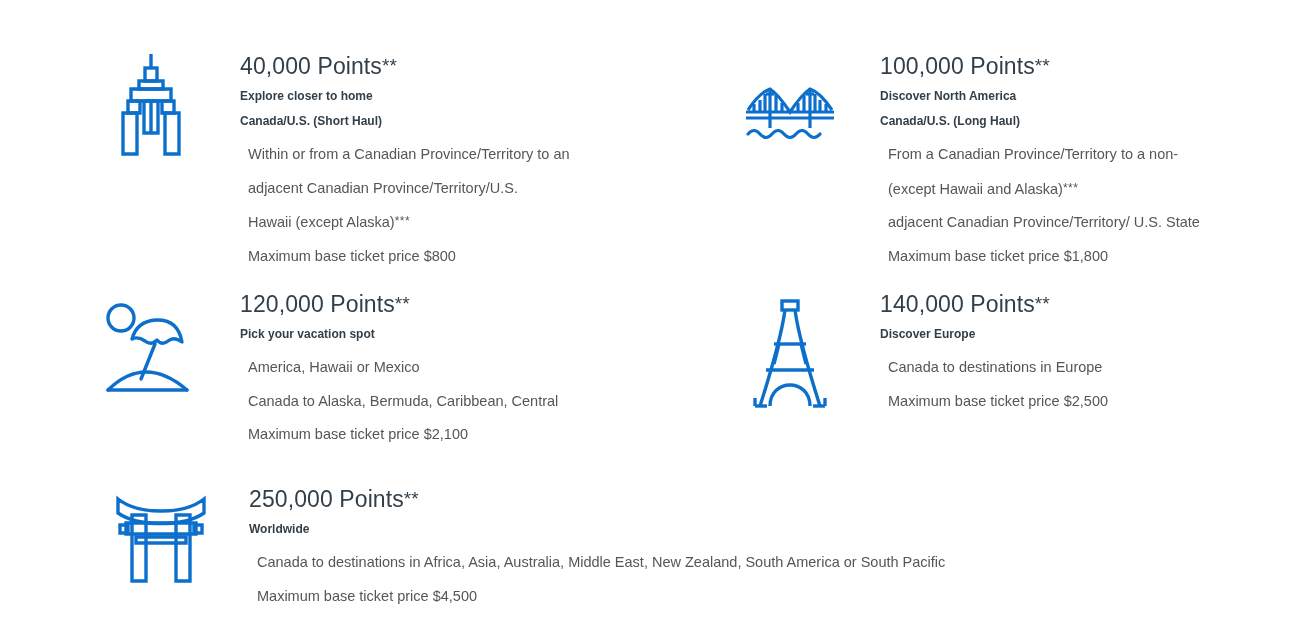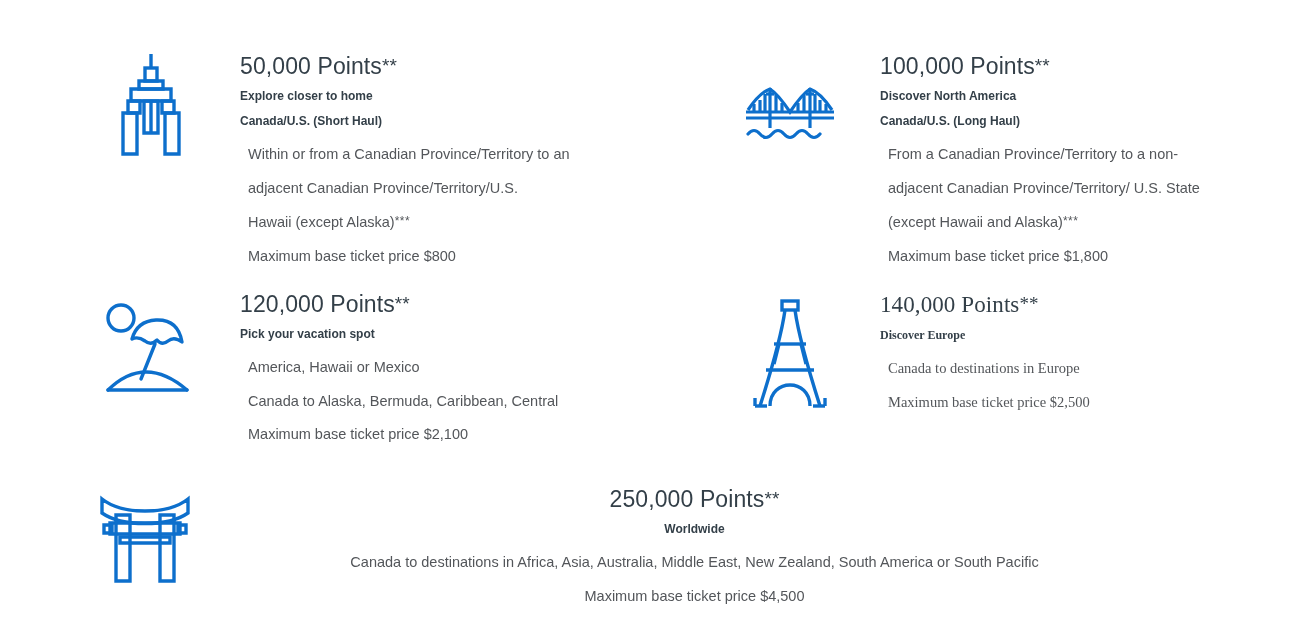--- a/index.html
+++ b/index.html
@@ -73,22 +73,22 @@
   .desc .stars {
     font-size: 12px;
     vertical-align: 2px;
     letter-spacing: 0.5px;
   }
 
   
   .pos-r1c1 { left: 62px;  top: 52px;  width: 600px; }
   .pos-r1c2 { left: 700px; top: 52px;  width: 570px; }
   .pos-r2c1 { left: 62px;  top: 290px; width: 600px; }
-  .pos-r2c2 { left: 700px; top: 290px; width: 570px; font-family: Liberation Serif, serif; }
-  .pos-r3c1 { left: 56px;  top: 485px; width: 1100px; text-align: center; }
+  .pos-r2c2 { left: 700px; top: 290px; width: 570px; }
+  .pos-r3c1 { left: 72px;  top: 485px; width: 1100px; }
 
   .pos-r1c1 .tier-icon { width: 178px; padding-top: -2px; }
   .pos-r1c2 .tier-icon { width: 180px; padding-top: 30px; }
   .pos-r2c1 .tier-icon { width: 178px; padding-top: 12px; }
   .pos-r2c2 .tier-icon { width: 180px; padding-top: 8px; }
   .pos-r3c1 .tier-icon { width: 177px; padding-top: 8px; }
 
   .pos-r1c2 .tier-body,
   .pos-r2c2 .tier-body { padding-top: 0; }
 
@@ -115,21 +115,21 @@
         <path d="M48 49 h12 v12 h-12 z"></path>
 
         <path d="M9 61 h14 v41 h-14 z"></path>
         <path d="M51 61 h14 v41 h-14 z"></path>
         <path d="M30 49 h14 v32 h-14 z"></path>
         <line x1="37" y1="49" x2="37" y2="81"></line>
       </svg>
     </div>
     <div class="tier-body">
       <div class="points">
-        <span>50,000 Points</span><span class="stars">**</span>
+        <span>40,000 Points</span><span class="stars">**</span>
       </div>
       <div class="headline">Explore closer to home</div>
       <div class="headline">Canada/U.S. (Short Haul)</div>
       <div class="desc">Within or from a Canadian Province/Territory to an</div>
       <div class="desc">adjacent Canadian Province/Territory/U.S.</div>
       <div class="desc"><span>Hawaii (except Alaska)</span><span class="stars">***</span></div>
       <div class="desc">Maximum base ticket price $800</div>
     </div>
   </div>
 
@@ -164,22 +164,22 @@
         <path d="M4 52 q6 -7 12 0 q6 7 12 0 q6 -7 12 0 q6 7 12 0 q6 -7 12 0 q6 7 12 0" stroke-linecap="round"></path>
       </svg>
     </div>
     <div class="tier-body">
       <div class="points">
         <span>100,000 Points</span><span class="stars">**</span>
       </div>
       <div class="headline">Discover North America</div>
       <div class="headline">Canada/U.S. (Long Haul)</div>
       <div class="desc">From a Canadian Province/Territory to a non-</div>
+      <div class="desc"><span>(except Hawaii and Alaska)</span><span class="stars">***</span></div>
       <div class="desc">adjacent Canadian Province/Territory/ U.S. State</div>
-      <div class="desc"><span>(except Hawaii and Alaska)</span><span class="stars">***</span></div>
       <div class="desc">Maximum base ticket price $1,800</div>
     </div>
   </div>
 
   <div class="tier pos-r2c1">
     <div class="tier-icon">
       <svg width="94" height="100" viewBox="0 0 94 100" fill="none" stroke="#0d6fcc" stroke-width="3.4" stroke-linejoin="round" stroke-linecap="round">
 
         <circle cx="17" cy="16" r="13"></circle>
 

